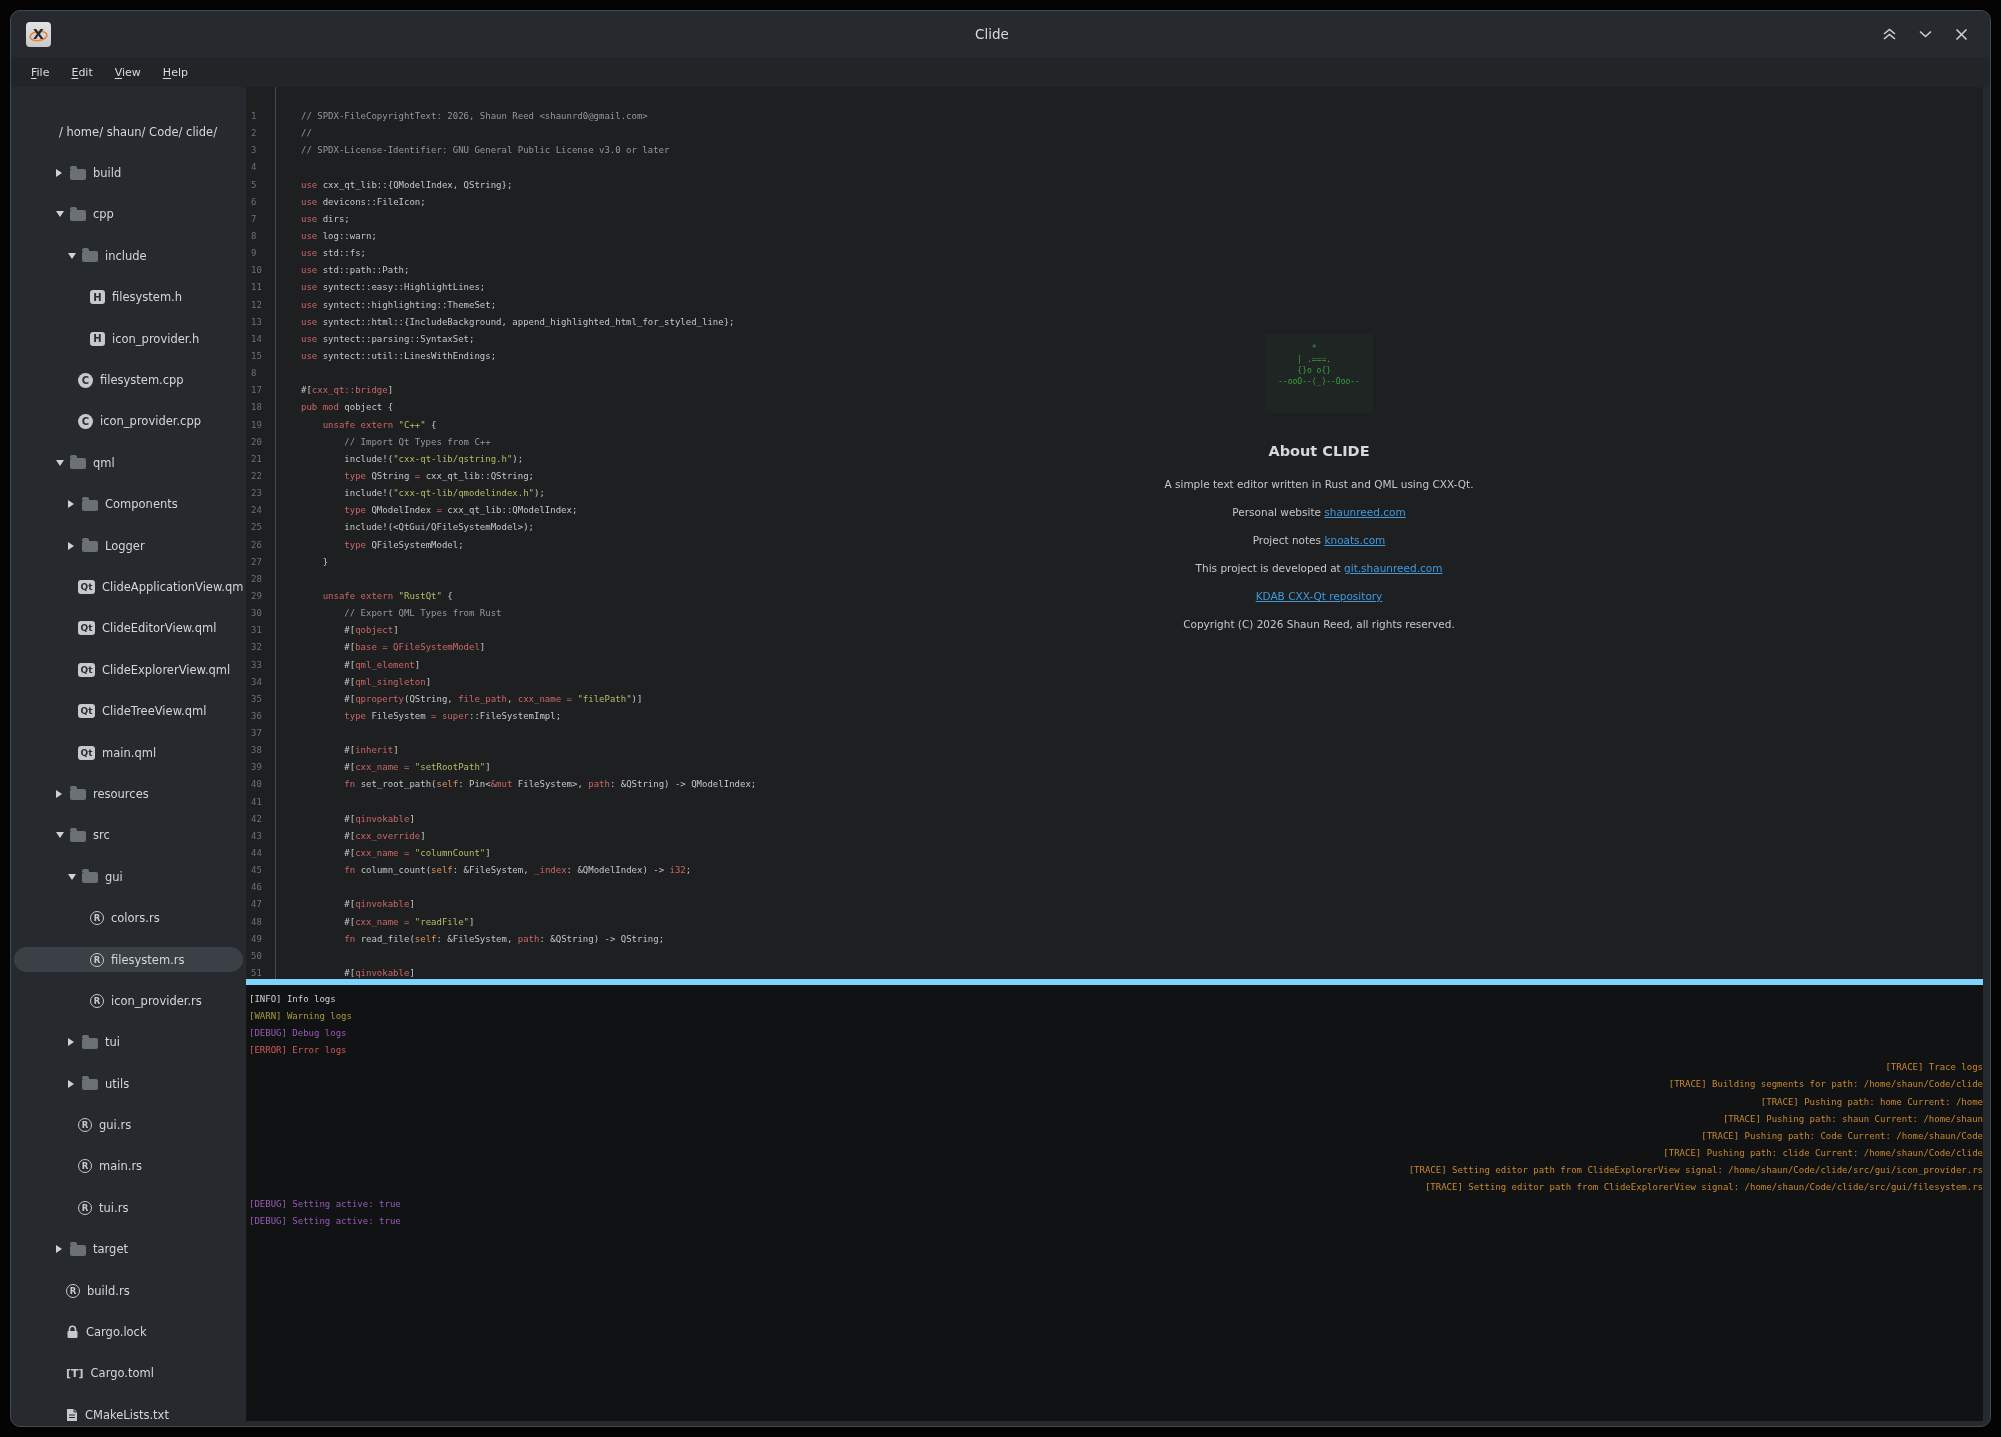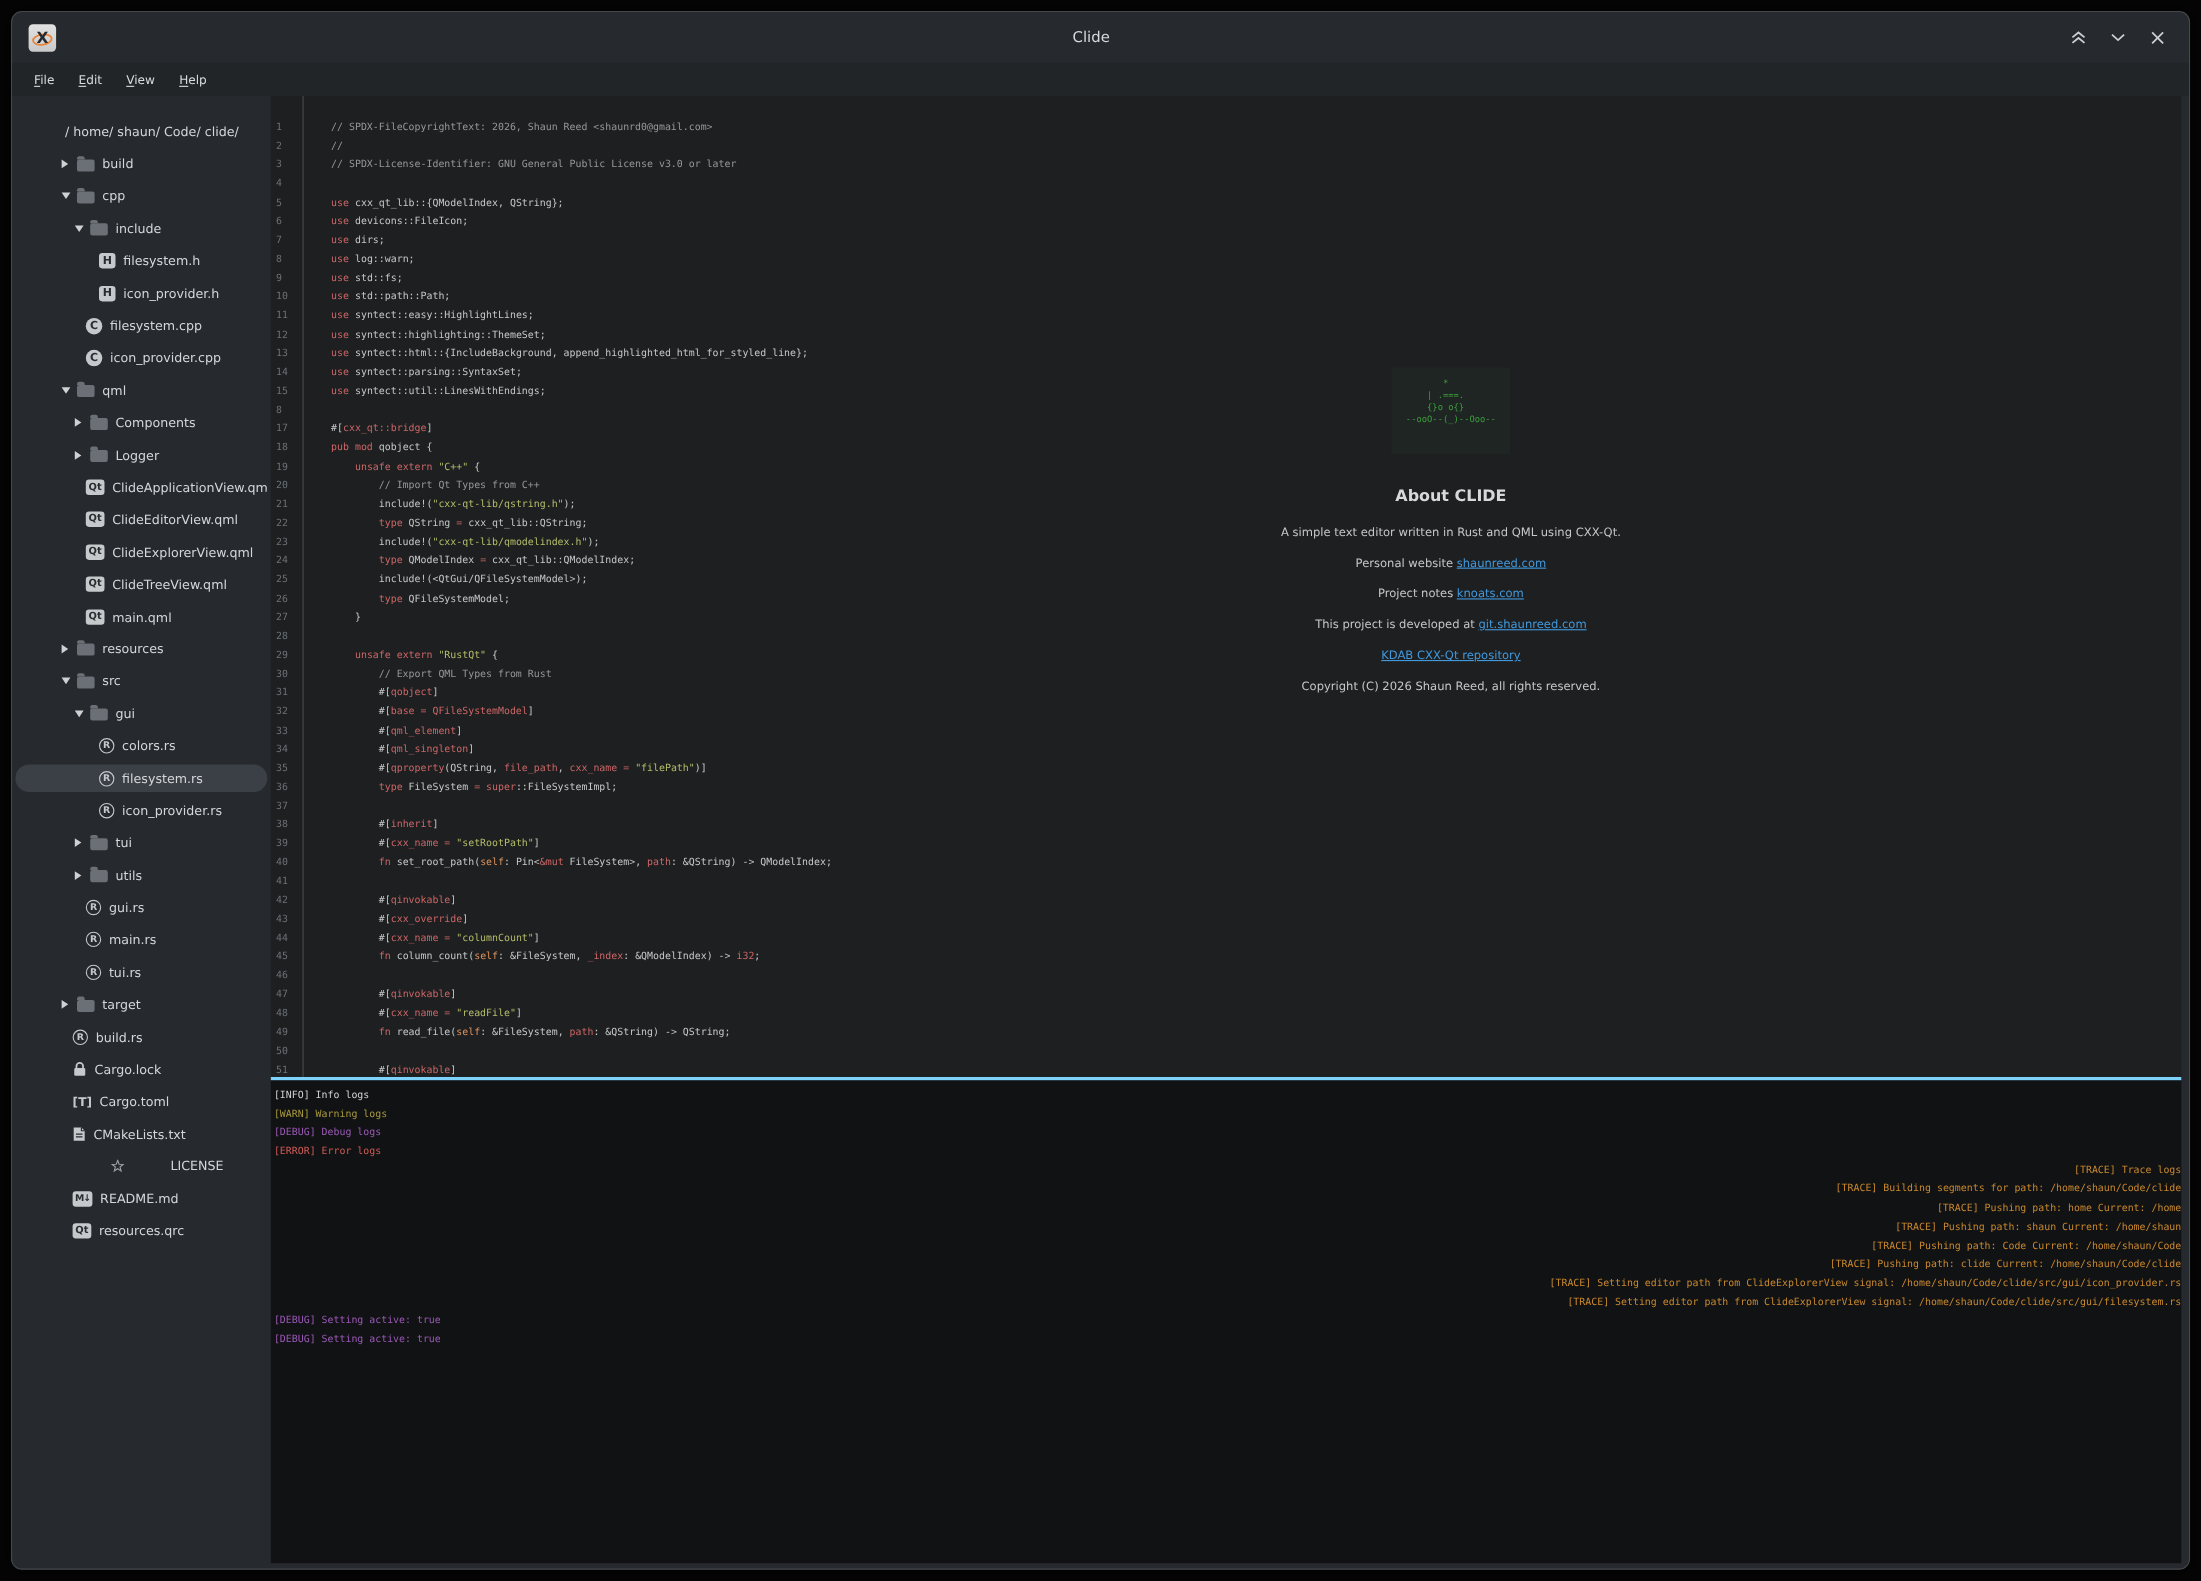--- a/index.html
+++ b/index.html
@@ -21,21 +21,21 @@
   .wincontrols{position:absolute; right:18px; top:0; height:100%; display:flex; align-items:center; gap:14px;}
   .ctrlbtn{width:22px; height:22px; display:flex; align-items:center; justify-content:center; background:none; border:none; cursor:pointer;}
   .ctrlbtn svg{stroke:#cdd0d2; stroke-width:1.6; fill:none;}
   
   .menubar{height:30px; background:var(--menubg); display:flex; align-items:center; padding-left:11px; gap:4px;}
   .menu-item{color:#d8dadc; font-size:11px; padding:4px 9px; cursor:default;}
   .menu-item u{text-decoration:underline; text-underline-offset:2px;}
   
   .content{display:flex; height:1341px;}
   .sidebar{width:235px; padding-top:16px; overflow:hidden; flex:none;}
-  .tree-row{height:25.4px; display:flex; align-items:center; color:var(--treefg); font-size:11.5px; white-space:nowrap; overflow:hidden; margin:4px 3px; border-radius:13px; cursor:default;}
+  .tree-row{height:25.4px; display:flex; align-items:center; color:var(--treefg); font-size:11.5px; white-space:nowrap; overflow:hidden; margin:16px 3px; border-radius:13px; cursor:default;}
   .tree-row.selected{background:var(--selbg);}
   .tree-root{font-size:11.5px;}
   .arr{width:14px; flex:none; display:flex; align-items:center;}
   .arr i{display:block; width:0; height:0;}
   .arr.c i{border-left:6px solid #cfd2d4; border-top:4px solid transparent; border-bottom:4px solid transparent;}
   .arr.e i{border-top:6px solid #cfd2d4; border-left:4px solid transparent; border-right:4px solid transparent;}
   .spc{width:10px; flex:none;}
   .tico{flex:none; margin-right:7px; display:flex; align-items:center; justify-content:center;}
   .folder{width:16px; height:11px; background:var(--foldergray); border-radius:2px; position:relative; margin-top:2px;}
   .folder:before{content:""; position:absolute; left:0; top:-3px; width:7px; height:3px; background:var(--foldergray); border-radius:2px 2px 0 0;}
@@ -54,21 +54,21 @@
   .ln{width:29px; flex:none; padding-left:5px; color:var(--linenum);}
   .ct{padding-left:26px; white-space:pre; color:var(--fg);}
   .ct .k{color:var(--kw);} .ct .s{color:var(--str);} .ct .c{color:var(--com);} .ct .o{color:var(--org);} .ct .w{color:var(--fg);}
   
   .about{position:absolute; left:1073px; top:247px; transform:translateX(-50%); width:740px; display:flex; flex-direction:column; align-items:center; text-align:center;}
   .about-art{font-family:"DejaVu Sans Mono","Liberation Mono",monospace; font-size:8px; line-height:11px; color:var(--green); background:rgba(70,160,70,0.05); padding:9px 13px 26px 13px; white-space:pre; text-align:left; margin-bottom:30px;}
   .about-title{color:#d6d9db; font-size:14.5px; font-weight:bold; margin-bottom:19px;}
   .about-p{color:var(--fg); font-size:10.5px; margin-bottom:16px;}
   .about-p a{color:var(--link); text-decoration:underline; cursor:pointer;}
   
-  .logpanel{height:442px; background:var(--logbg); border-top:3px solid #7dd3fc; padding:6px 0 0 3px; overflow:hidden;}
+  .logpanel{height:442px; background:var(--logbg); border-top:6px solid #7dd3fc; padding:6px 0 0 3px; overflow:hidden;}
   .logline{font-family:"DejaVu Sans Mono","Liberation Mono",monospace; font-size:9px; height:17.1px; line-height:17.1px; white-space:pre;}
   .logline.info{color:var(--loginfo);} .logline.warn{color:var(--logwarn);} .logline.debug{color:var(--logdebug);}
   .logline.error{color:var(--logerror);} .logline.trace{color:var(--logtrace);text-align:right;}
 </style>
 </head>
 <body>
 
 <div class="window">
 
   <div class="titlebar">

